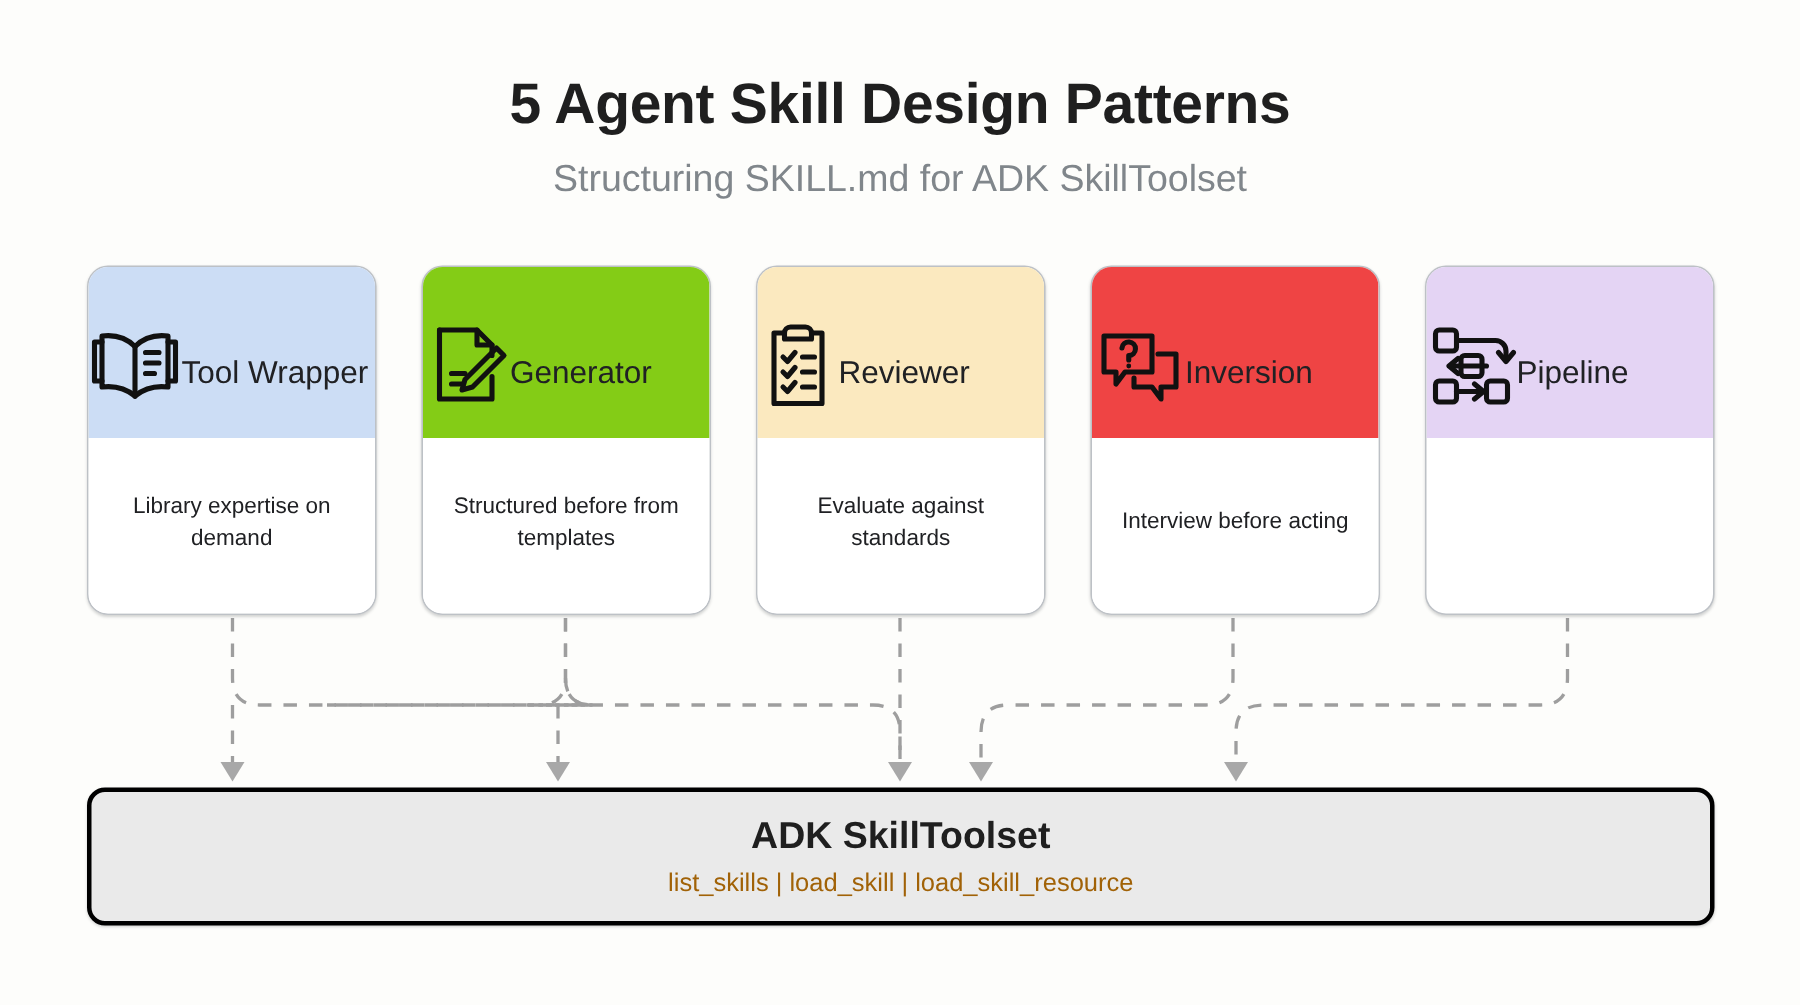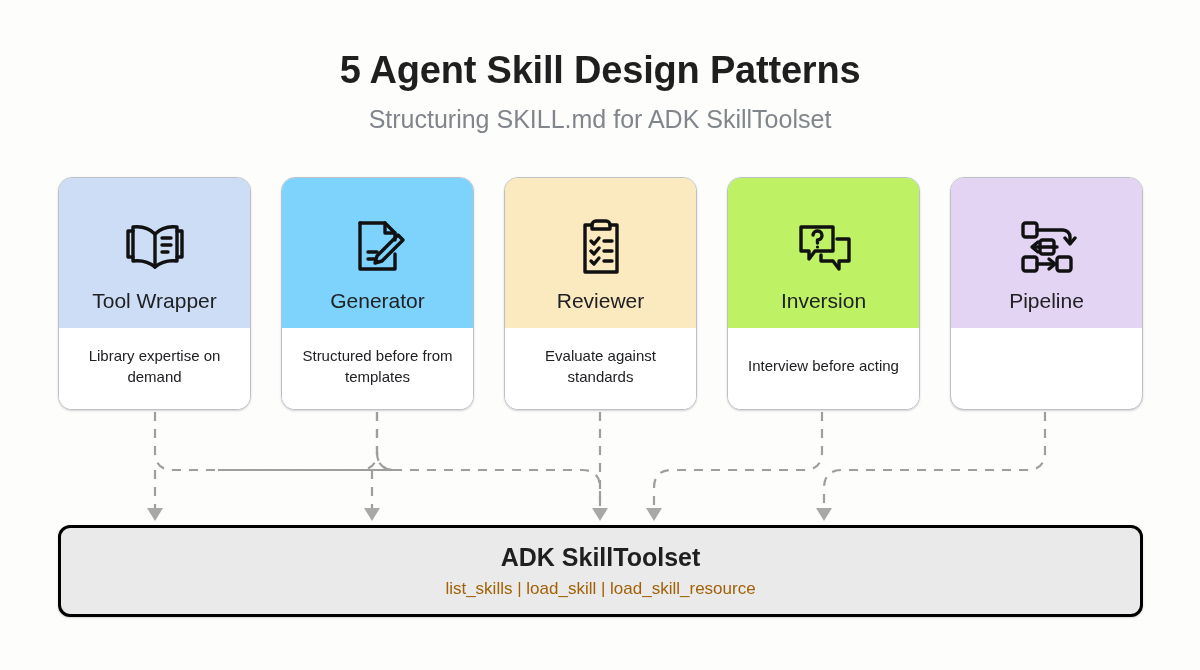--- a/index.html
+++ b/index.html
@@ -55,26 +55,25 @@
     height: 233px;
     border: 1px solid #bdc1c6;
     border-radius: 14px;
     background: #ffffff;
     overflow: hidden;
     display: flex;
     flex-direction: column;
     box-shadow: 0 1px 2px rgba(60,64,67,0.22);
   }
   .card-head {
-    height: 150px;
-    display: flex;
-    flex-direction: column;
+    height: 114px;
+    display: flex;
     align-items: center;
     justify-content: flex-start;
-    padding-top: 38px;
+    padding-top: 18px;
   }
   .card-icon {
     height: 62px;
     display: flex;
     align-items: center;
     justify-content: center;
   }
   .card-icon svg { display: block; }
   .card-title {
     margin-top: 10px;
@@ -185,21 +184,21 @@
           </svg>
         </div>
         <div class="card-title">Tool Wrapper</div>
       </div>
       <div class="card-body">
         <div class="card-desc">Library expertise on demand</div>
       </div>
     </div>
 
     <div class="card">
-      <div class="card-head" style="background:#7dd3fc">
+      <div class="card-head" style="background:#84cc16">
         <div class="card-icon">
           <svg width="58" height="58" viewBox="0 0 58 58">
             <g fill="none" stroke="#111" stroke-width="3.4" stroke-linecap="round" stroke-linejoin="round">
               <path d="M11,5 L36,5 L46,15 L46,22"></path>
               <path d="M11,5 L11,51 L46,51 L46,36"></path>
               <path d="M36,5 L36,15 L46,15"></path>
               <path d="M19,34 L28,34 M19,41 L26,41"></path>
               <path d="M49,17 L54,22 L33,43 L26,45 L28,38 Z"></path>
             </g>
           </svg>
@@ -226,21 +225,21 @@
           </svg>
         </div>
         <div class="card-title">Reviewer</div>
       </div>
       <div class="card-body">
         <div class="card-desc">Evaluate against standards</div>
       </div>
     </div>
 
     <div class="card">
-      <div class="card-head" style="background:#bef264">
+      <div class="card-head" style="background:#ef4444">
         <div class="card-icon">
           <svg width="62" height="56" viewBox="0 0 62 56">
             <g fill="none" stroke="#111" stroke-width="3.4" stroke-linecap="round" stroke-linejoin="round">
               <path d="M8,8 L40,8 L40,32 L22,32 L16,40 L16,32 L8,32 Z"></path>
               <path d="M20,16 A4.5,4.5 0 1,1 24.5,21 L24.5,24"></path>
               <circle cx="24.5" cy="28" r="1.6" fill="#111" stroke="none"></circle>
               <path d="M44,20 L56,20 L56,42 L46,42 L46,50 L40,42 L28,42 L28,36"></path>
             </g>
           </svg>
         </div>

